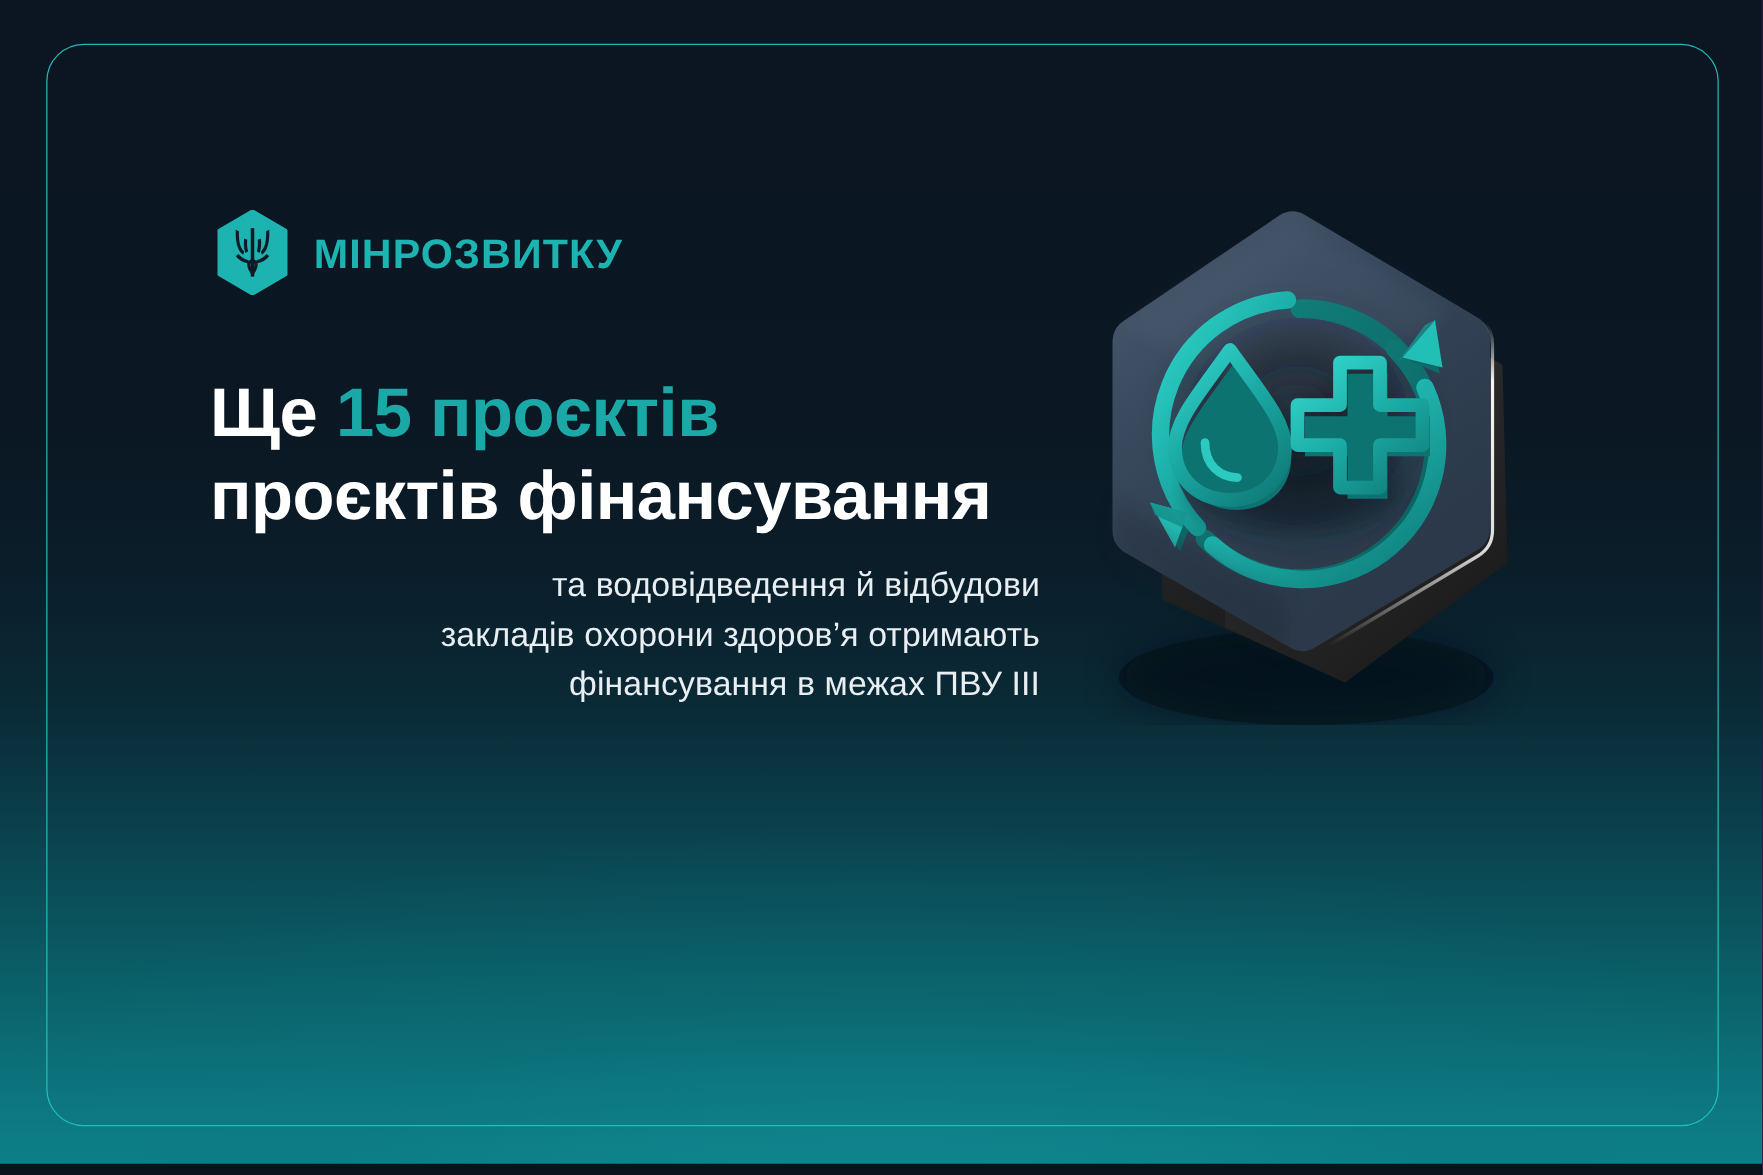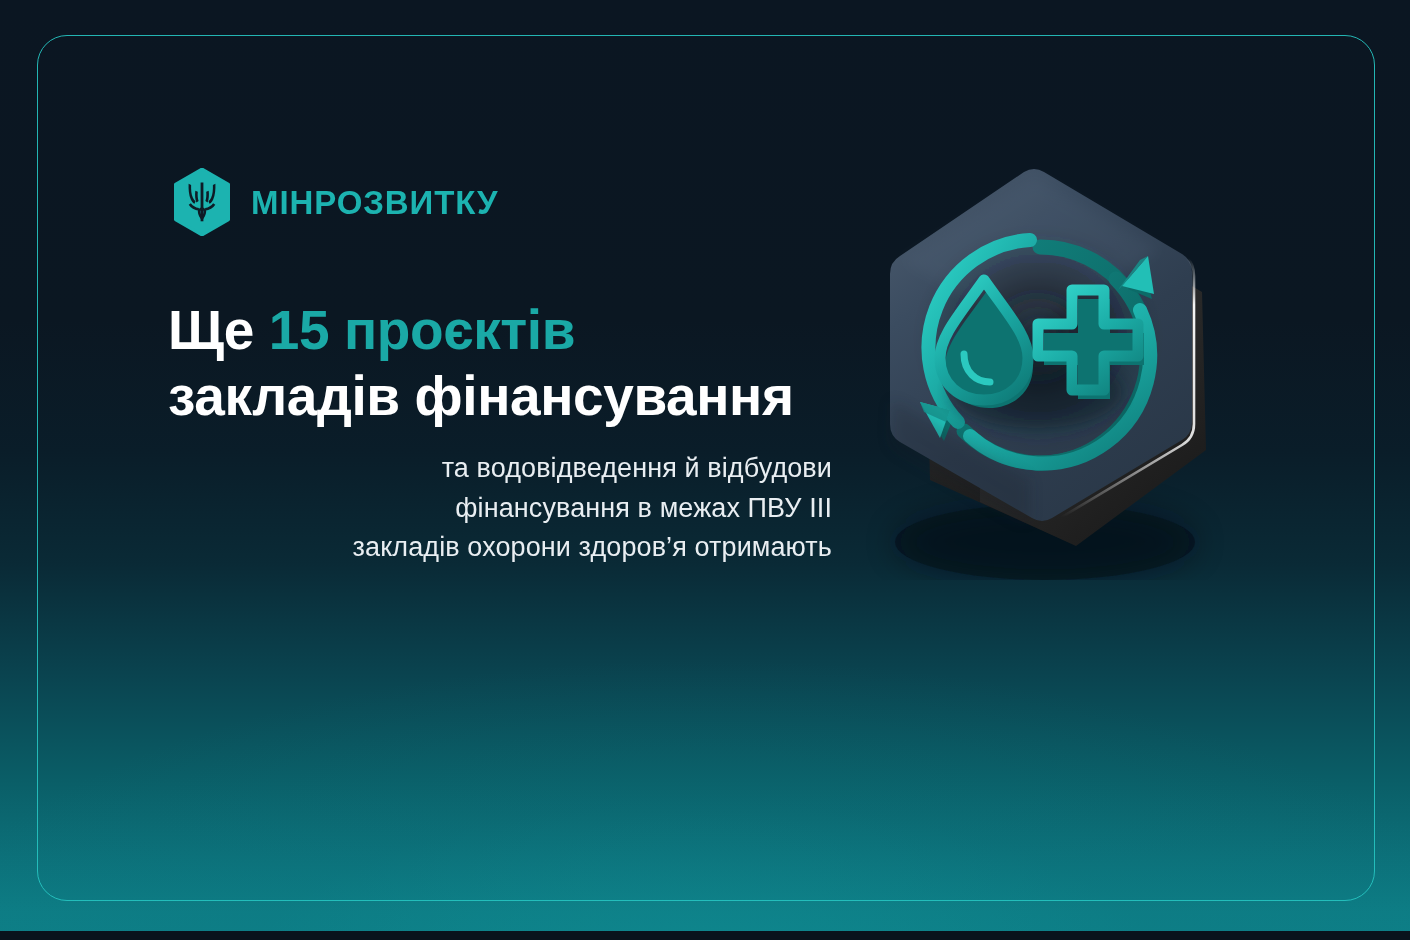--- a/index.html
+++ b/index.html
@@ -155,27 +155,27 @@
           <path d="M41.1 35.2c-1.6 2.4-4.6 4.2-8.0 4.9v2.7c4.4-0.7 8.2-2.9 10.2-6.0z"></path>
           <path d="M30 39.4c-2.3 0-4.2 1.9-4.2 4.2 0 3.0 2.0 6.6 4.2 9.0 2.2-2.4 4.2-6.0 4.2-9.0 0-2.3-1.9-4.2-4.2-4.2zm0 2.6c0.9 0 1.6 0.7 1.6 1.6 0 1.6-0.8 3.6-1.6 5.0-0.8-1.4-1.6-3.4-1.6-5.0 0-0.9 0.7-1.6 1.6-1.6z"></path>
         </g>
       </svg>
     </span>
     <span class="logo-word">МІНРОЗВИТКУ</span>
   </div>
 
   <div class="headline">
     <span>Ще </span><span class="accent">15 проєктів</span><br>
-    <span>закладів фінансування</span>
+    <span>проєктів фінансування</span>
   </div>
 
   <div class="subtitle">
     <span>та водовідведення й відбудови</span>
+    <span>закладів охорони здоров’я отримають</span>
     <span>фінансування в межах ПВУ III</span>
-    <span>закладів охорони здоров’я отримають</span>
   </div>
 
   <div class="badge">
     <svg viewBox="0 0 420 430" aria-hidden="true">
       <defs>
         <linearGradient id="faceG" x1="0.18" y1="0.02" x2="0.78" y2="0.95">
           <stop offset="0%" stop-color="#46566A"></stop>
           <stop offset="22%" stop-color="#3A4B5E"></stop>
           <stop offset="55%" stop-color="#2E3D4E"></stop>
           <stop offset="100%" stop-color="#28out"></stop>

